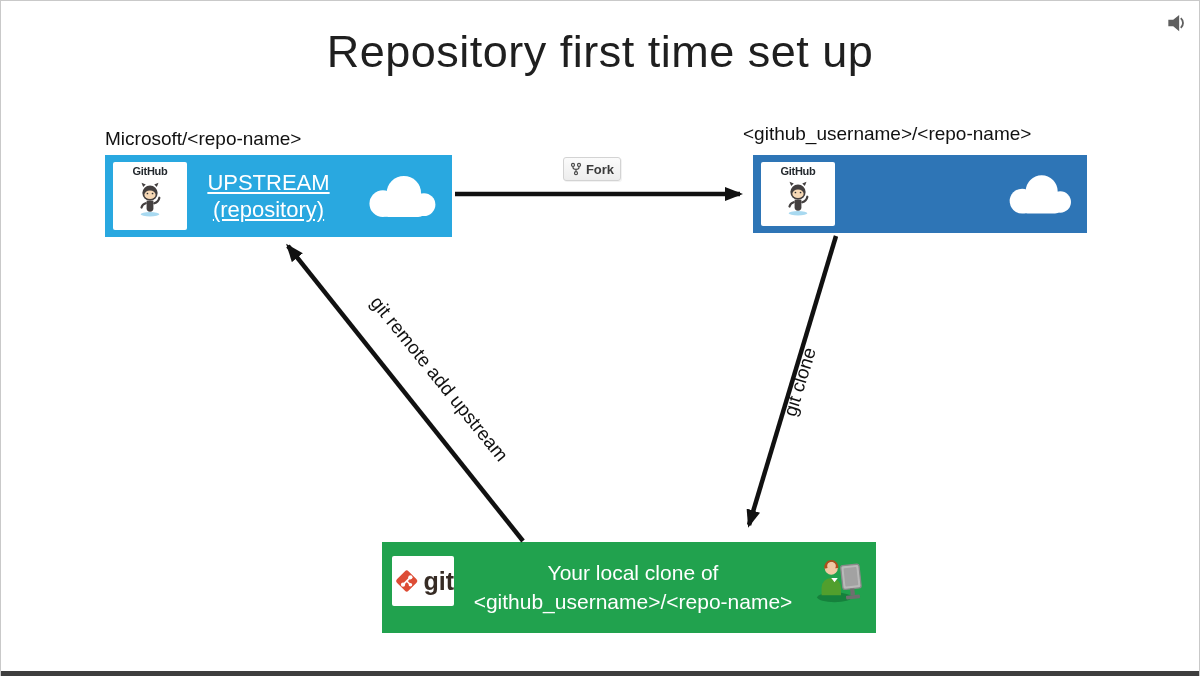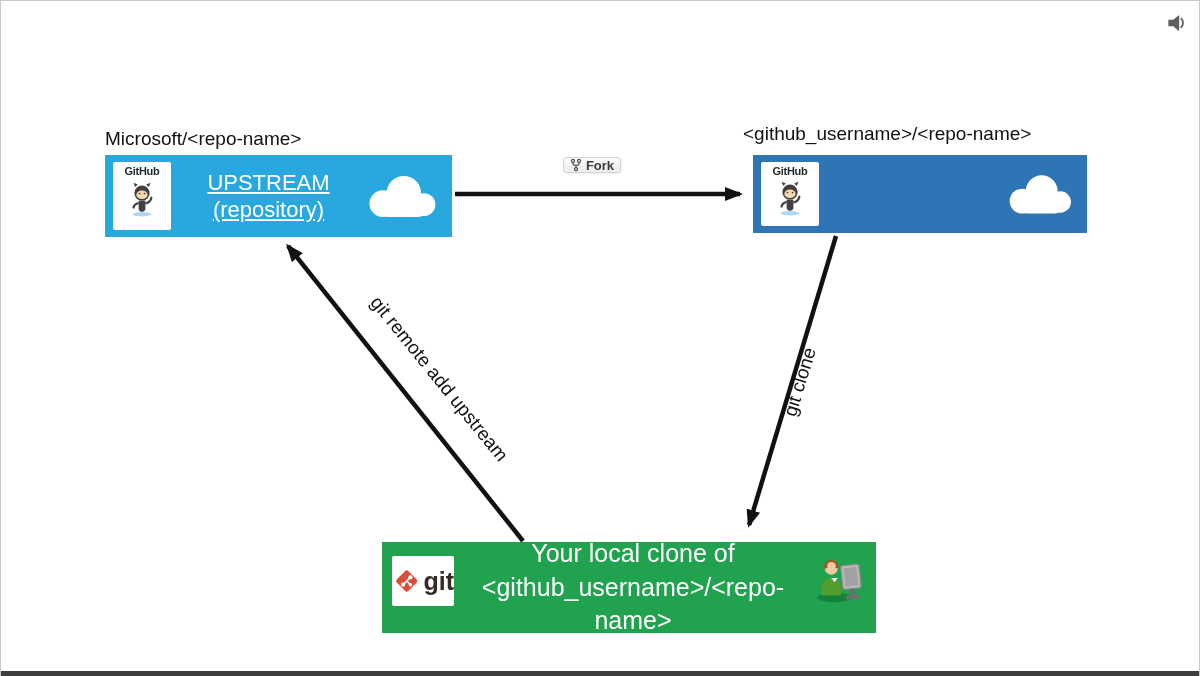--- a/index.html
+++ b/index.html
@@ -15,57 +15,58 @@
   }
   .audio{position:absolute;top:8px;right:8px;width:30px;height:30px;display:flex;align-items:center;justify-content:center;}
   .node-caption{position:absolute;font-size:19px;color:#111;}
   .cap-upstream{left:105px;width:347px;top:128px;}
   .cap-origin{left:743px;width:354px;top:123px;}
   .box{position:absolute;display:flex;align-items:center;}
   .box-upstream{left:105px;top:155px;width:347px;height:82px;}
   .box-origin{left:753px;top:155px;width:334px;height:78px;}
   .box-local{left:382px;top:542px;width:494px;height:91px;}
   .gh-badge{
-    position:absolute;left:8px;top:7px;bottom:7px;width:58px;background:#fff;border-radius:2px;
+    position:absolute;left:8px;top:7px;bottom:7px;width:74px;background:#fff;border-radius:2px;
     display:flex;flex-direction:column;align-items:center;justify-content:flex-start;padding-top:3px;box-sizing:border-box;
   }
   .gh-badge .gh-word{font-size:11px;font-weight:bold;color:#24292e;letter-spacing:-.3px;line-height:12px;}
   .box-text{
     position:absolute;left:72px;right:92px;top:0;bottom:0;
     display:flex;flex-direction:column;align-items:center;justify-content:center;
     color:#fff;font-size:22px;line-height:1.25;text-align:center;text-decoration:underline;
   }
   .cloud{position:absolute;right:8px;top:50%;transform:translateY(-50%);}
   .git-badge{
     position:absolute;left:10px;top:14px;width:62px;height:50px;background:#fff;border-radius:2px;
     display:flex;align-items:center;justify-content:center;gap:2px;
   }
   .git-word{font-size:25px;font-weight:bold;color:#362b24;line-height:1;}
   .local-text{
     position:absolute;left:80px;right:72px;top:0;bottom:0;
     display:flex;flex-direction:column;align-items:center;justify-content:center;
-    color:#fff;font-size:25px;line-height:1.35;text-align:center;
+    color:#fff;font-size:21px;line-height:1.35;text-align:center;
   }
   .person{position:absolute;right:8px;top:11px;}
   .fork-btn{
-    position:absolute;left:563px;top:157px;width:58px;height:16px;box-sizing:border-box;
+    position:absolute;left:563px;top:157px;width:58px;height:24px;box-sizing:border-box;
     background:linear-gradient(#fbfbfb,#ededed);border:1px solid #d3d3d3;border-radius:3px;
     display:flex;align-items:center;justify-content:center;gap:4px;
     font-size:13px;font-weight:600;color:#3b3b3b;box-shadow:1px 1px 0 rgba(0,0,0,.05);
   }
   .edge-label{position:absolute;font-size:19px;color:#111;text-align:center;white-space:nowrap;}
   .lbl-remote{left:319px;top:368px;width:240px;transform:rotate(51deg);}
   .lbl-clone{left:745px;top:371px;width:110px;transform:rotate(-73deg);}
   svg.arrows{position:absolute;left:0;top:0;pointer-events:none;}
 </style>
 </head>
 <body>
 
 <div class="slide">
 
+  <div class="title">Repository first time set up</div>
 
   <div class="audio">
     <svg width="26" height="26" viewBox="0 0 24 24">
       <polygon points="4,9 8.5,9 14,4.5 14,19.5 8.5,15 4,15" fill="#5f5f5f"></polygon>
       <path d="M15.5 7.5 a6 6 0 0 1 0 9" stroke="#5f5f5f" stroke-width="1.7" fill="none"></path>
     </svg>
   </div>
 
   <div class="node-caption cap-upstream">Microsoft/&lt;repo-name&gt;</div>
   <div class="node-caption cap-origin">&lt;github_username&gt;/&lt;repo-name&gt;</div>

